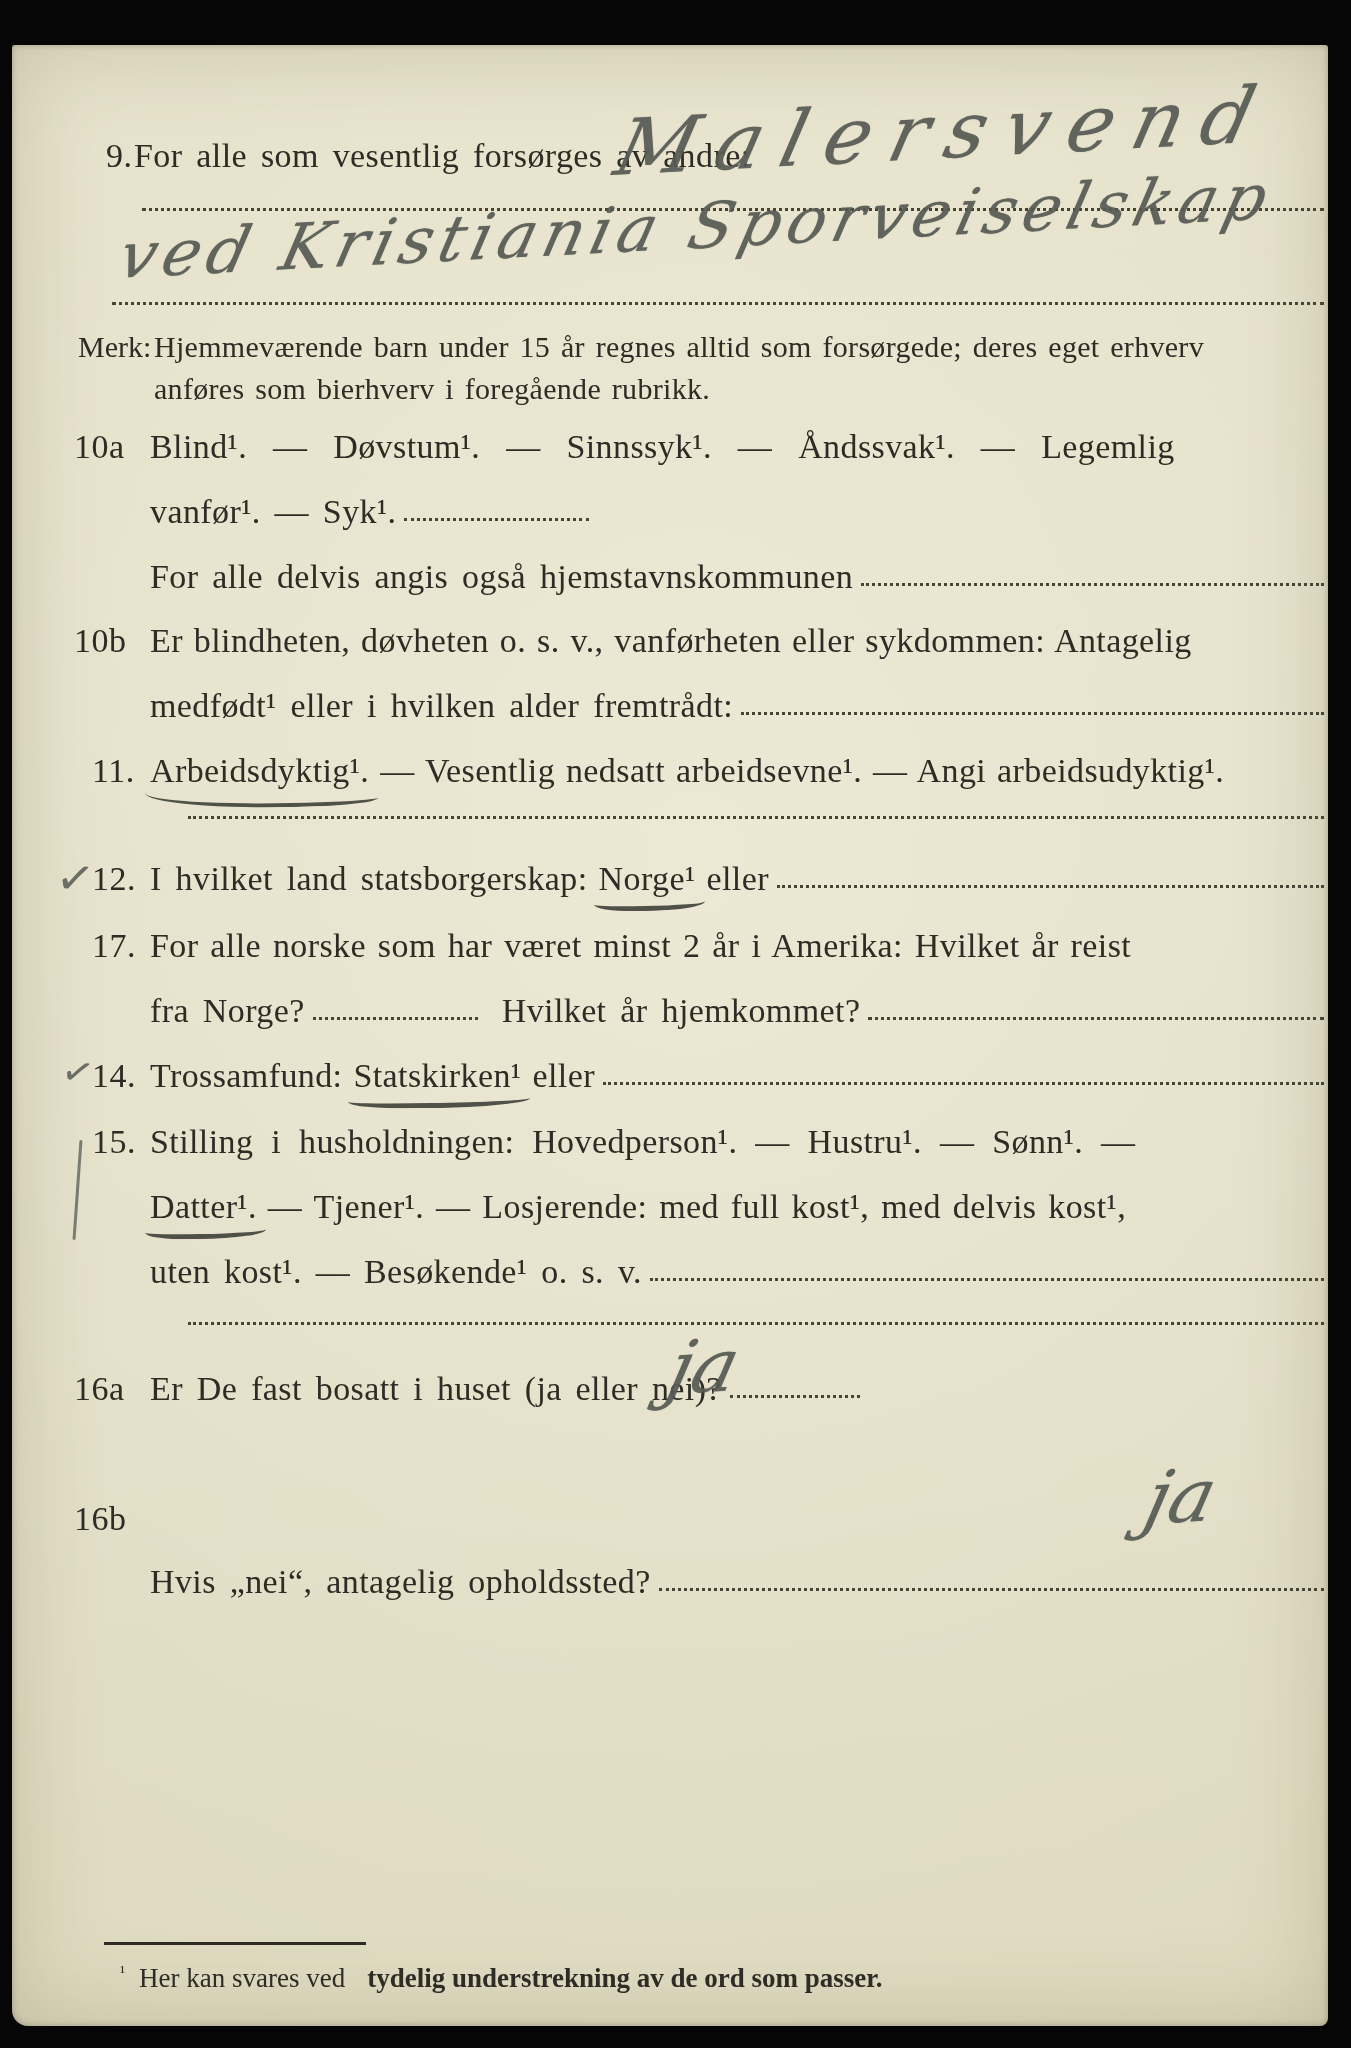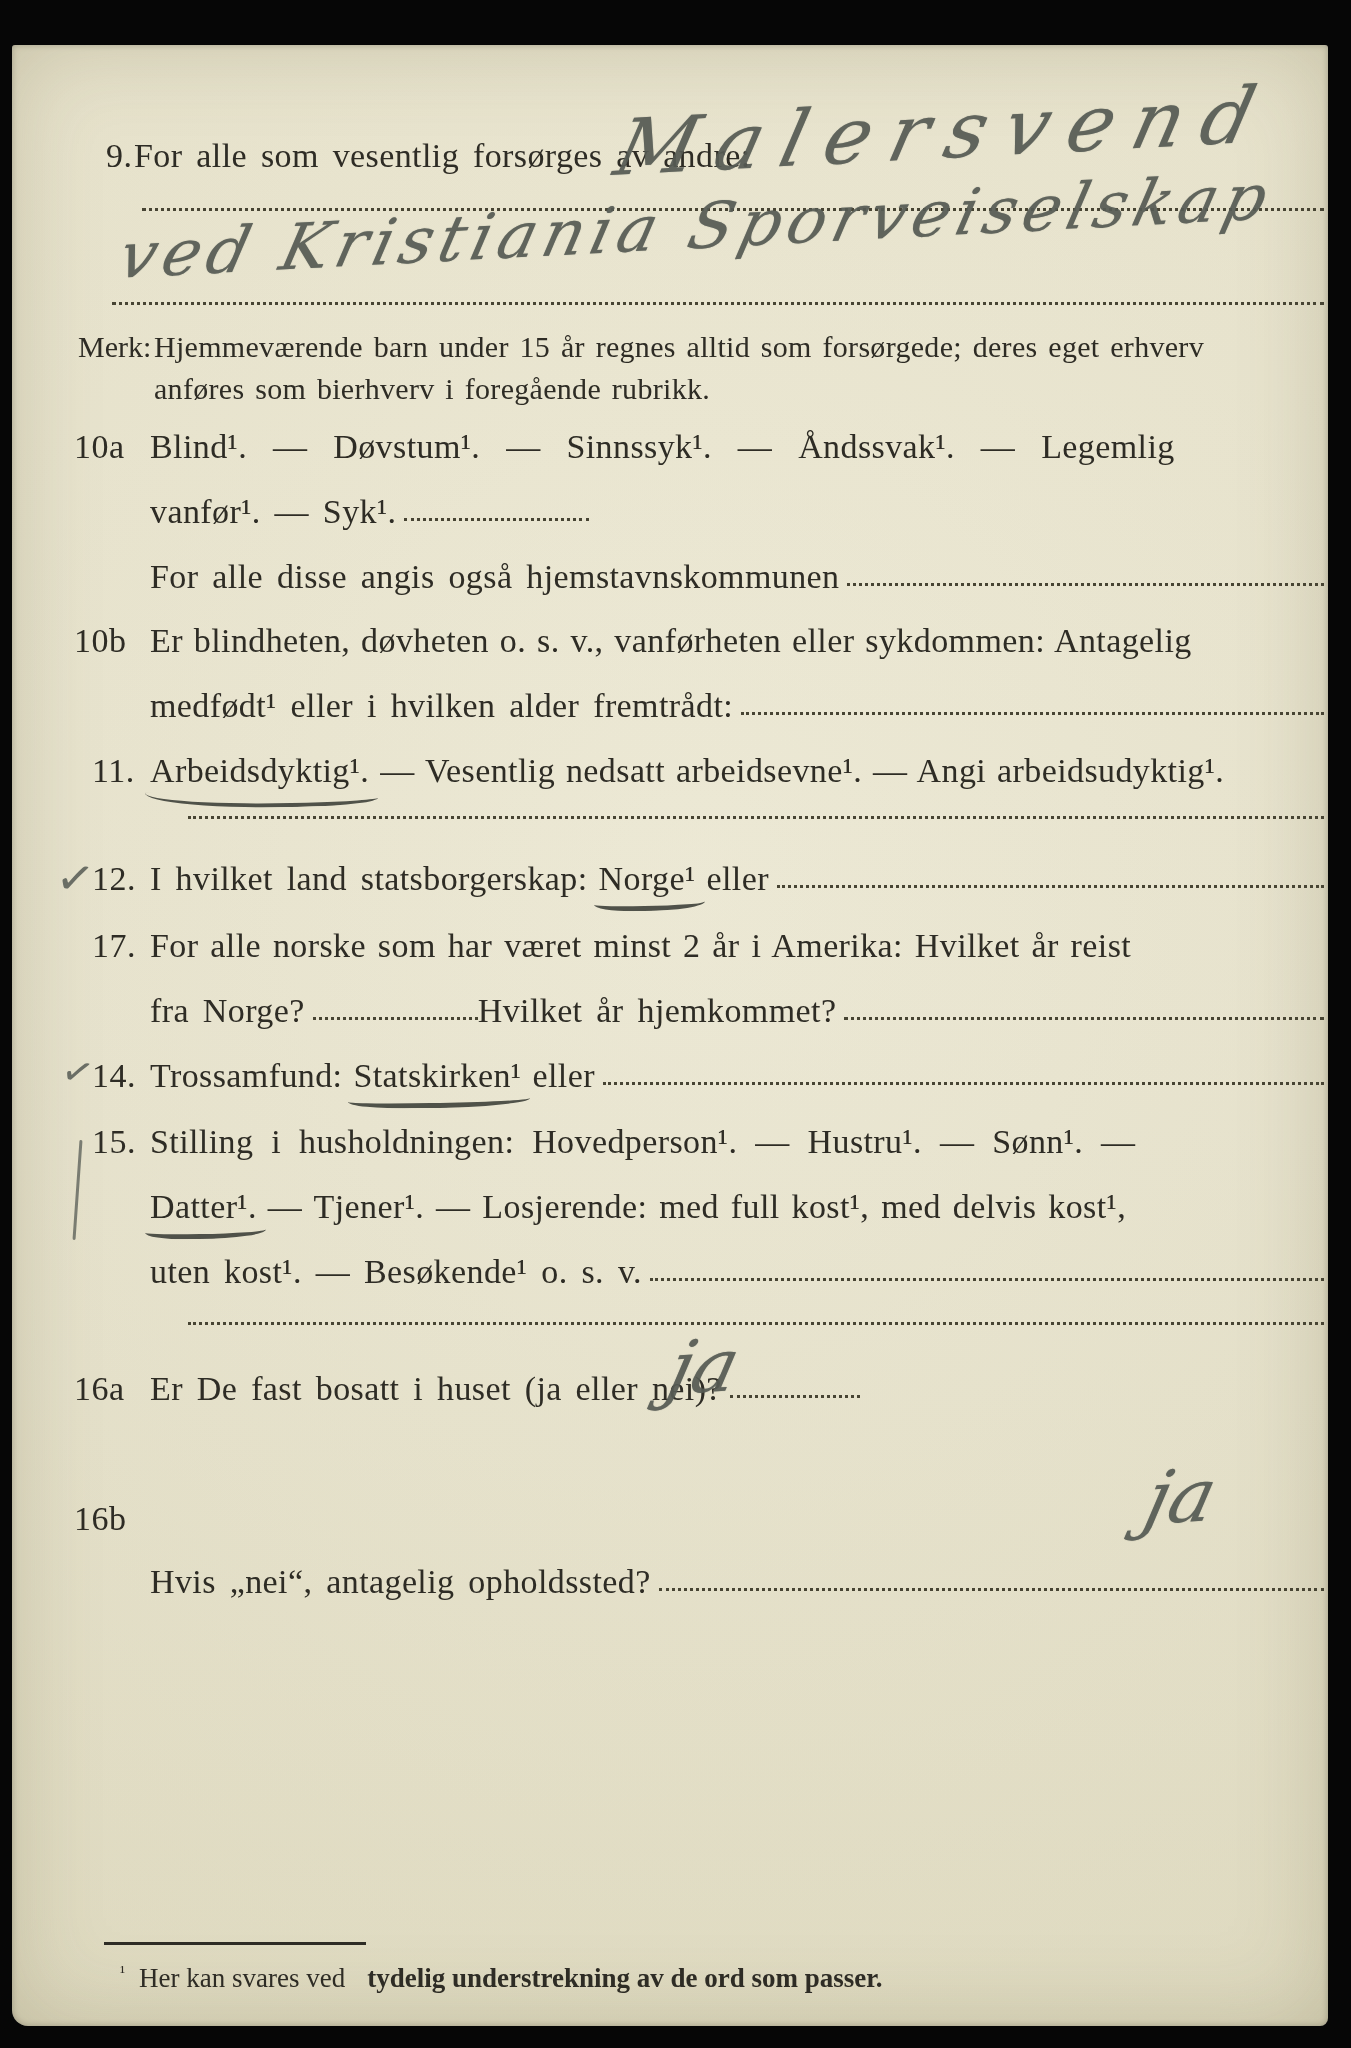--- a/index.html
+++ b/index.html
@@ -85,21 +85,21 @@
 
   <span class="num" style="left:62px;top:383px">10a</span>
   <div class="row" style="left:138px;top:383px;word-spacing:17px">
     <span class="t">Blind¹. — Døvstum¹. — Sinnssyk¹. — Åndssvak¹. — Legemlig</span>
   </div>
   <div class="row" style="left:138px;top:448px">
     <span class="t">vanfør¹. — Syk¹.</span>
     <span class="lead fixed" style="width:185px"></span>
   </div>
   <div class="row" style="left:138px;top:513px;right:4px">
-    <span class="t">For alle disse angis også hjemstavnskommunen</span>
+    <span class="t">For alle delvis angis også hjemstavnskommunen</span>
     <span class="lead"></span>
   </div>
 
   <span class="num" style="left:62px;top:577px">10b</span>
   <div class="row" style="left:138px;top:577px;word-spacing:2px">
     <span class="t">Er blindheten, døvheten o. s. v., vanførheten eller sykdommen: Antagelig</span>
   </div>
   <div class="row" style="left:138px;top:642px;right:4px">
     <span class="t">medfødt¹ eller i hvilken alder fremtrådt:</span>
     <span class="lead"></span>
@@ -122,21 +122,21 @@
     <span class="lead"></span>
   </div>
 
   <span class="num" style="left:80px;top:882px">17.</span>
   <div class="row" style="left:138px;top:882px;word-spacing:3px">
     <span class="t">For alle norske som har været minst 2 år i Amerika: Hvilket år reist</span>
   </div>
   <div class="row" style="left:138px;top:947px;right:4px">
     <span class="t">fra Norge?</span>
     <span class="lead fixed" style="width:165px"></span>
-    <span class="t" style="">Hvilket år hjemkommet?</span>
+    <span class="t" style="margin-left:24px">Hvilket år hjemkommet?</span>
     <span class="lead"></span>
   </div>
 
   <span class="check" style="left:50px;top:1005px;font-size:38px;transform:rotate(14deg)">✓</span>
   <span class="num" style="left:80px;top:1012px">14.</span>
   <div class="row" style="left:138px;top:1012px;right:4px">
     <span class="t">Trossamfund:</span>
     <span class="t hu">Statskirken¹</span>
     <span class="t">eller</span>
     <span class="lead"></span>

